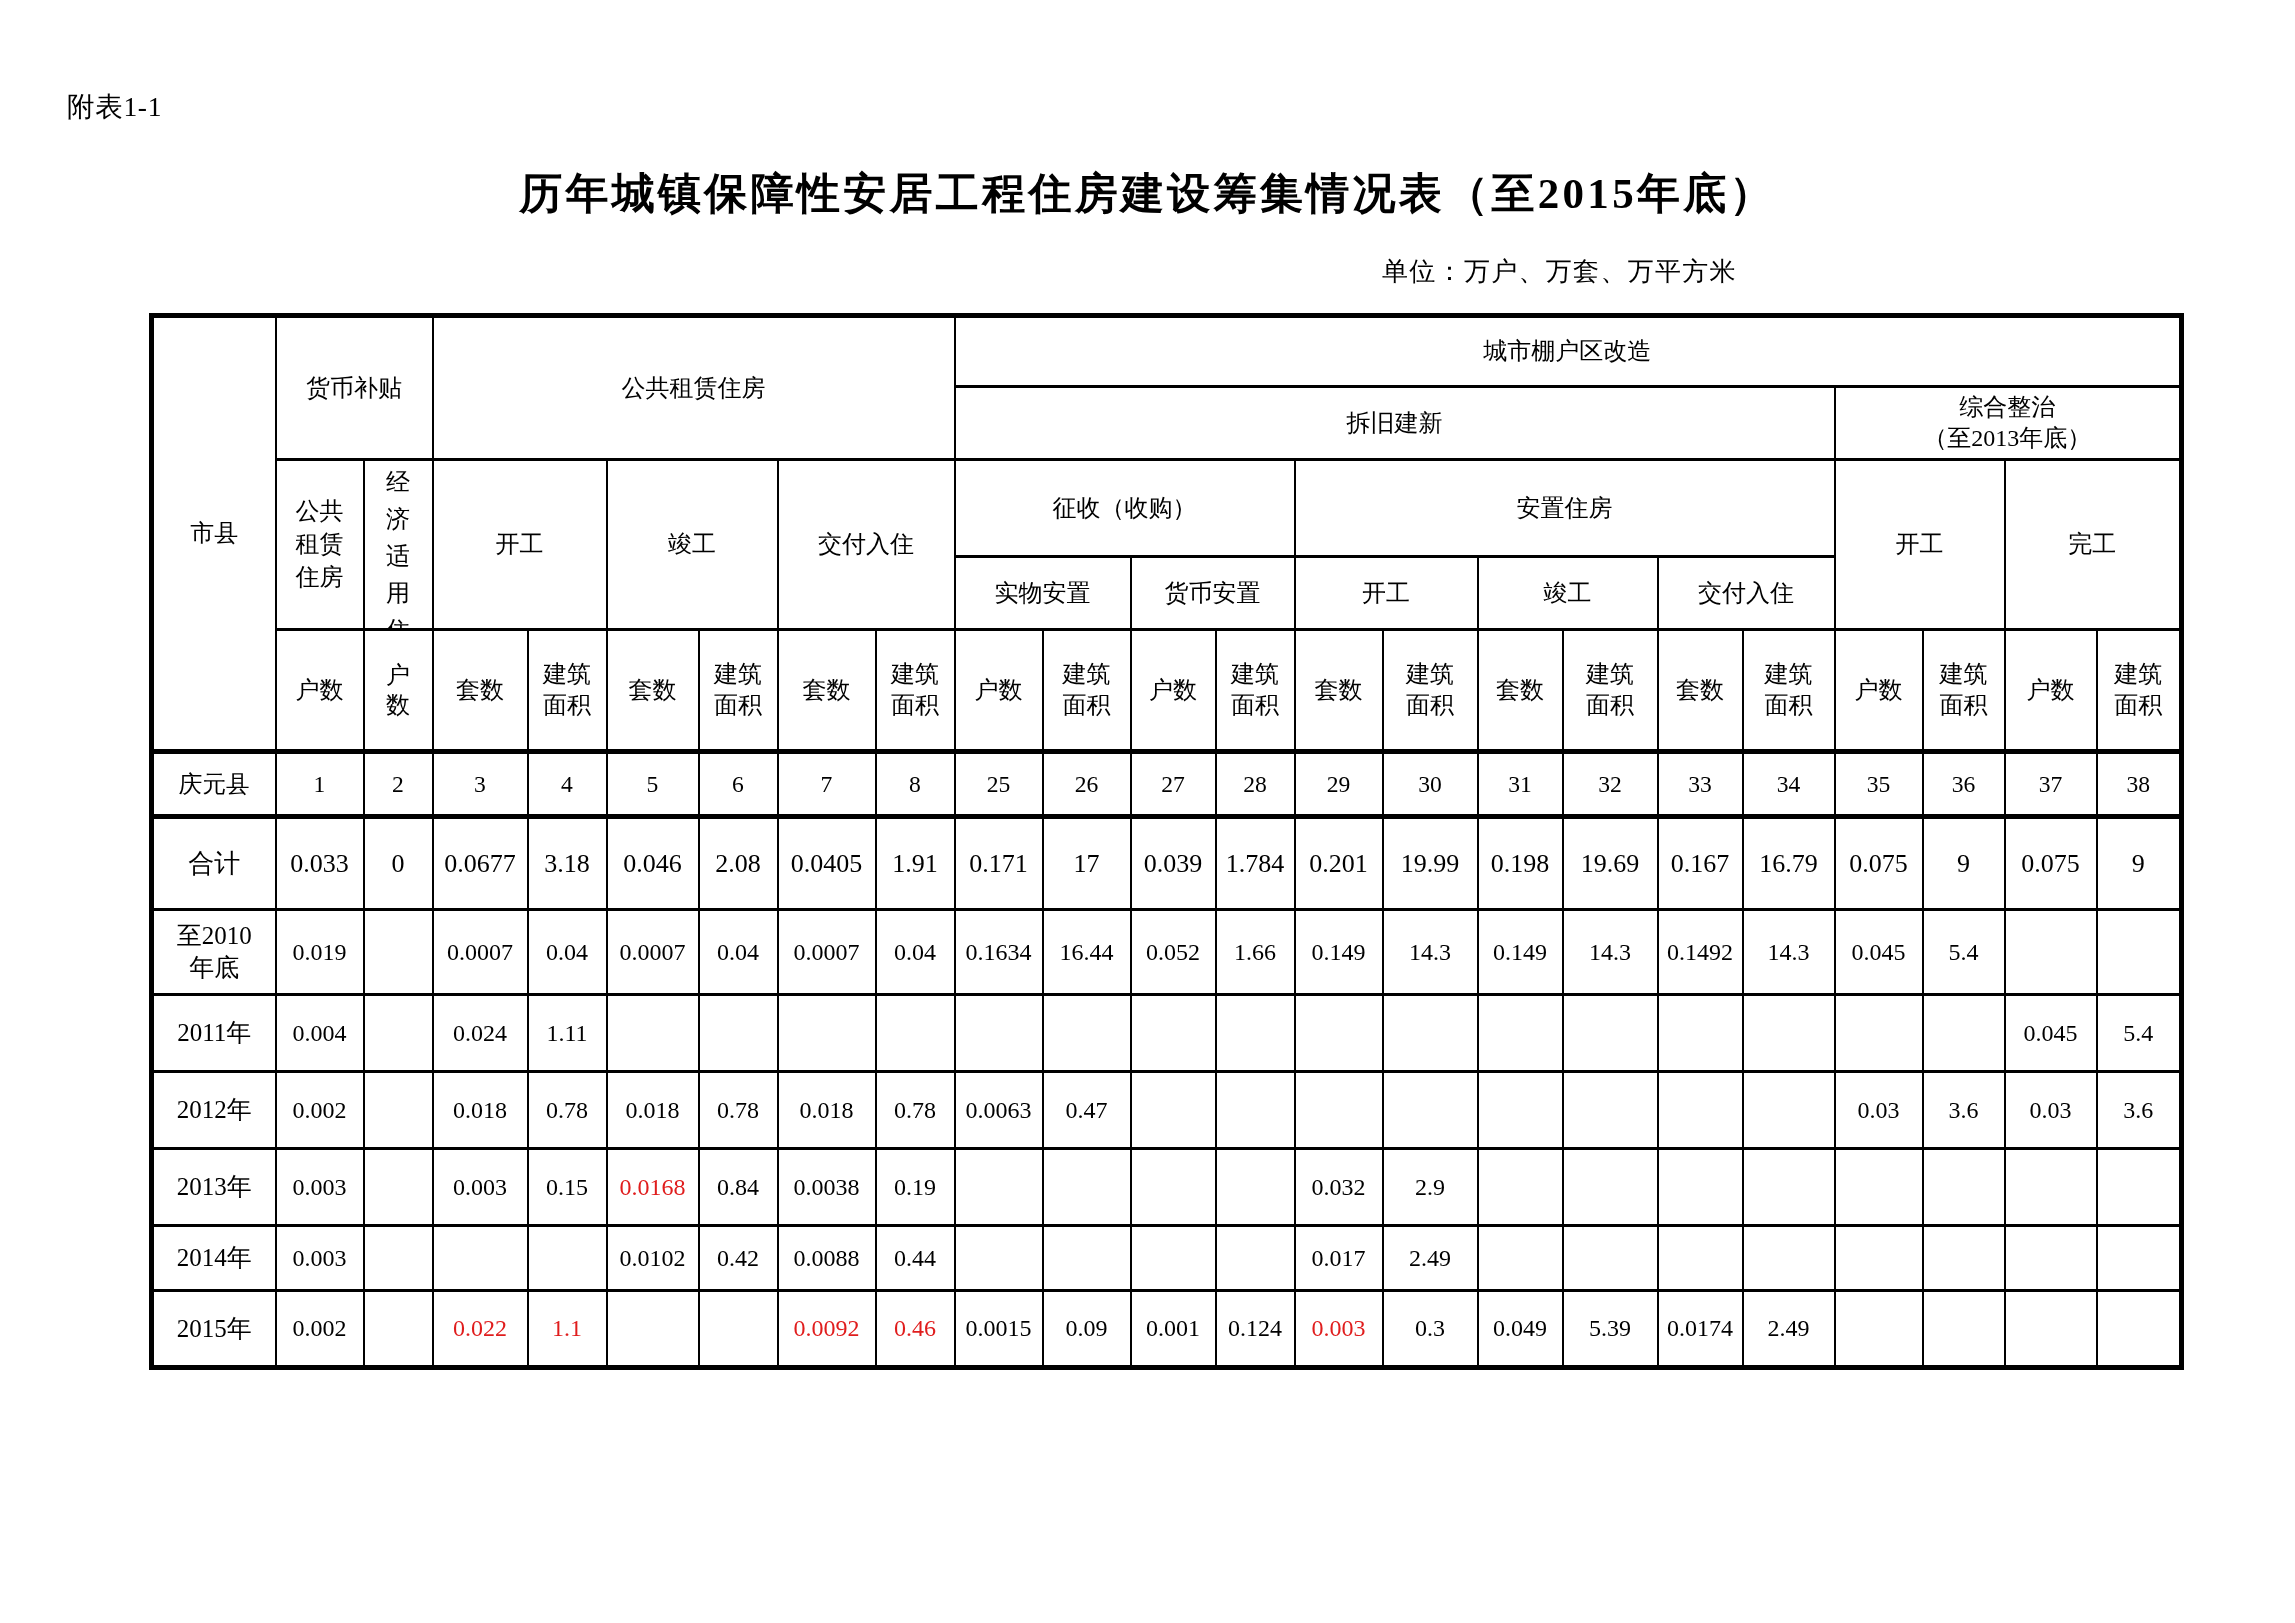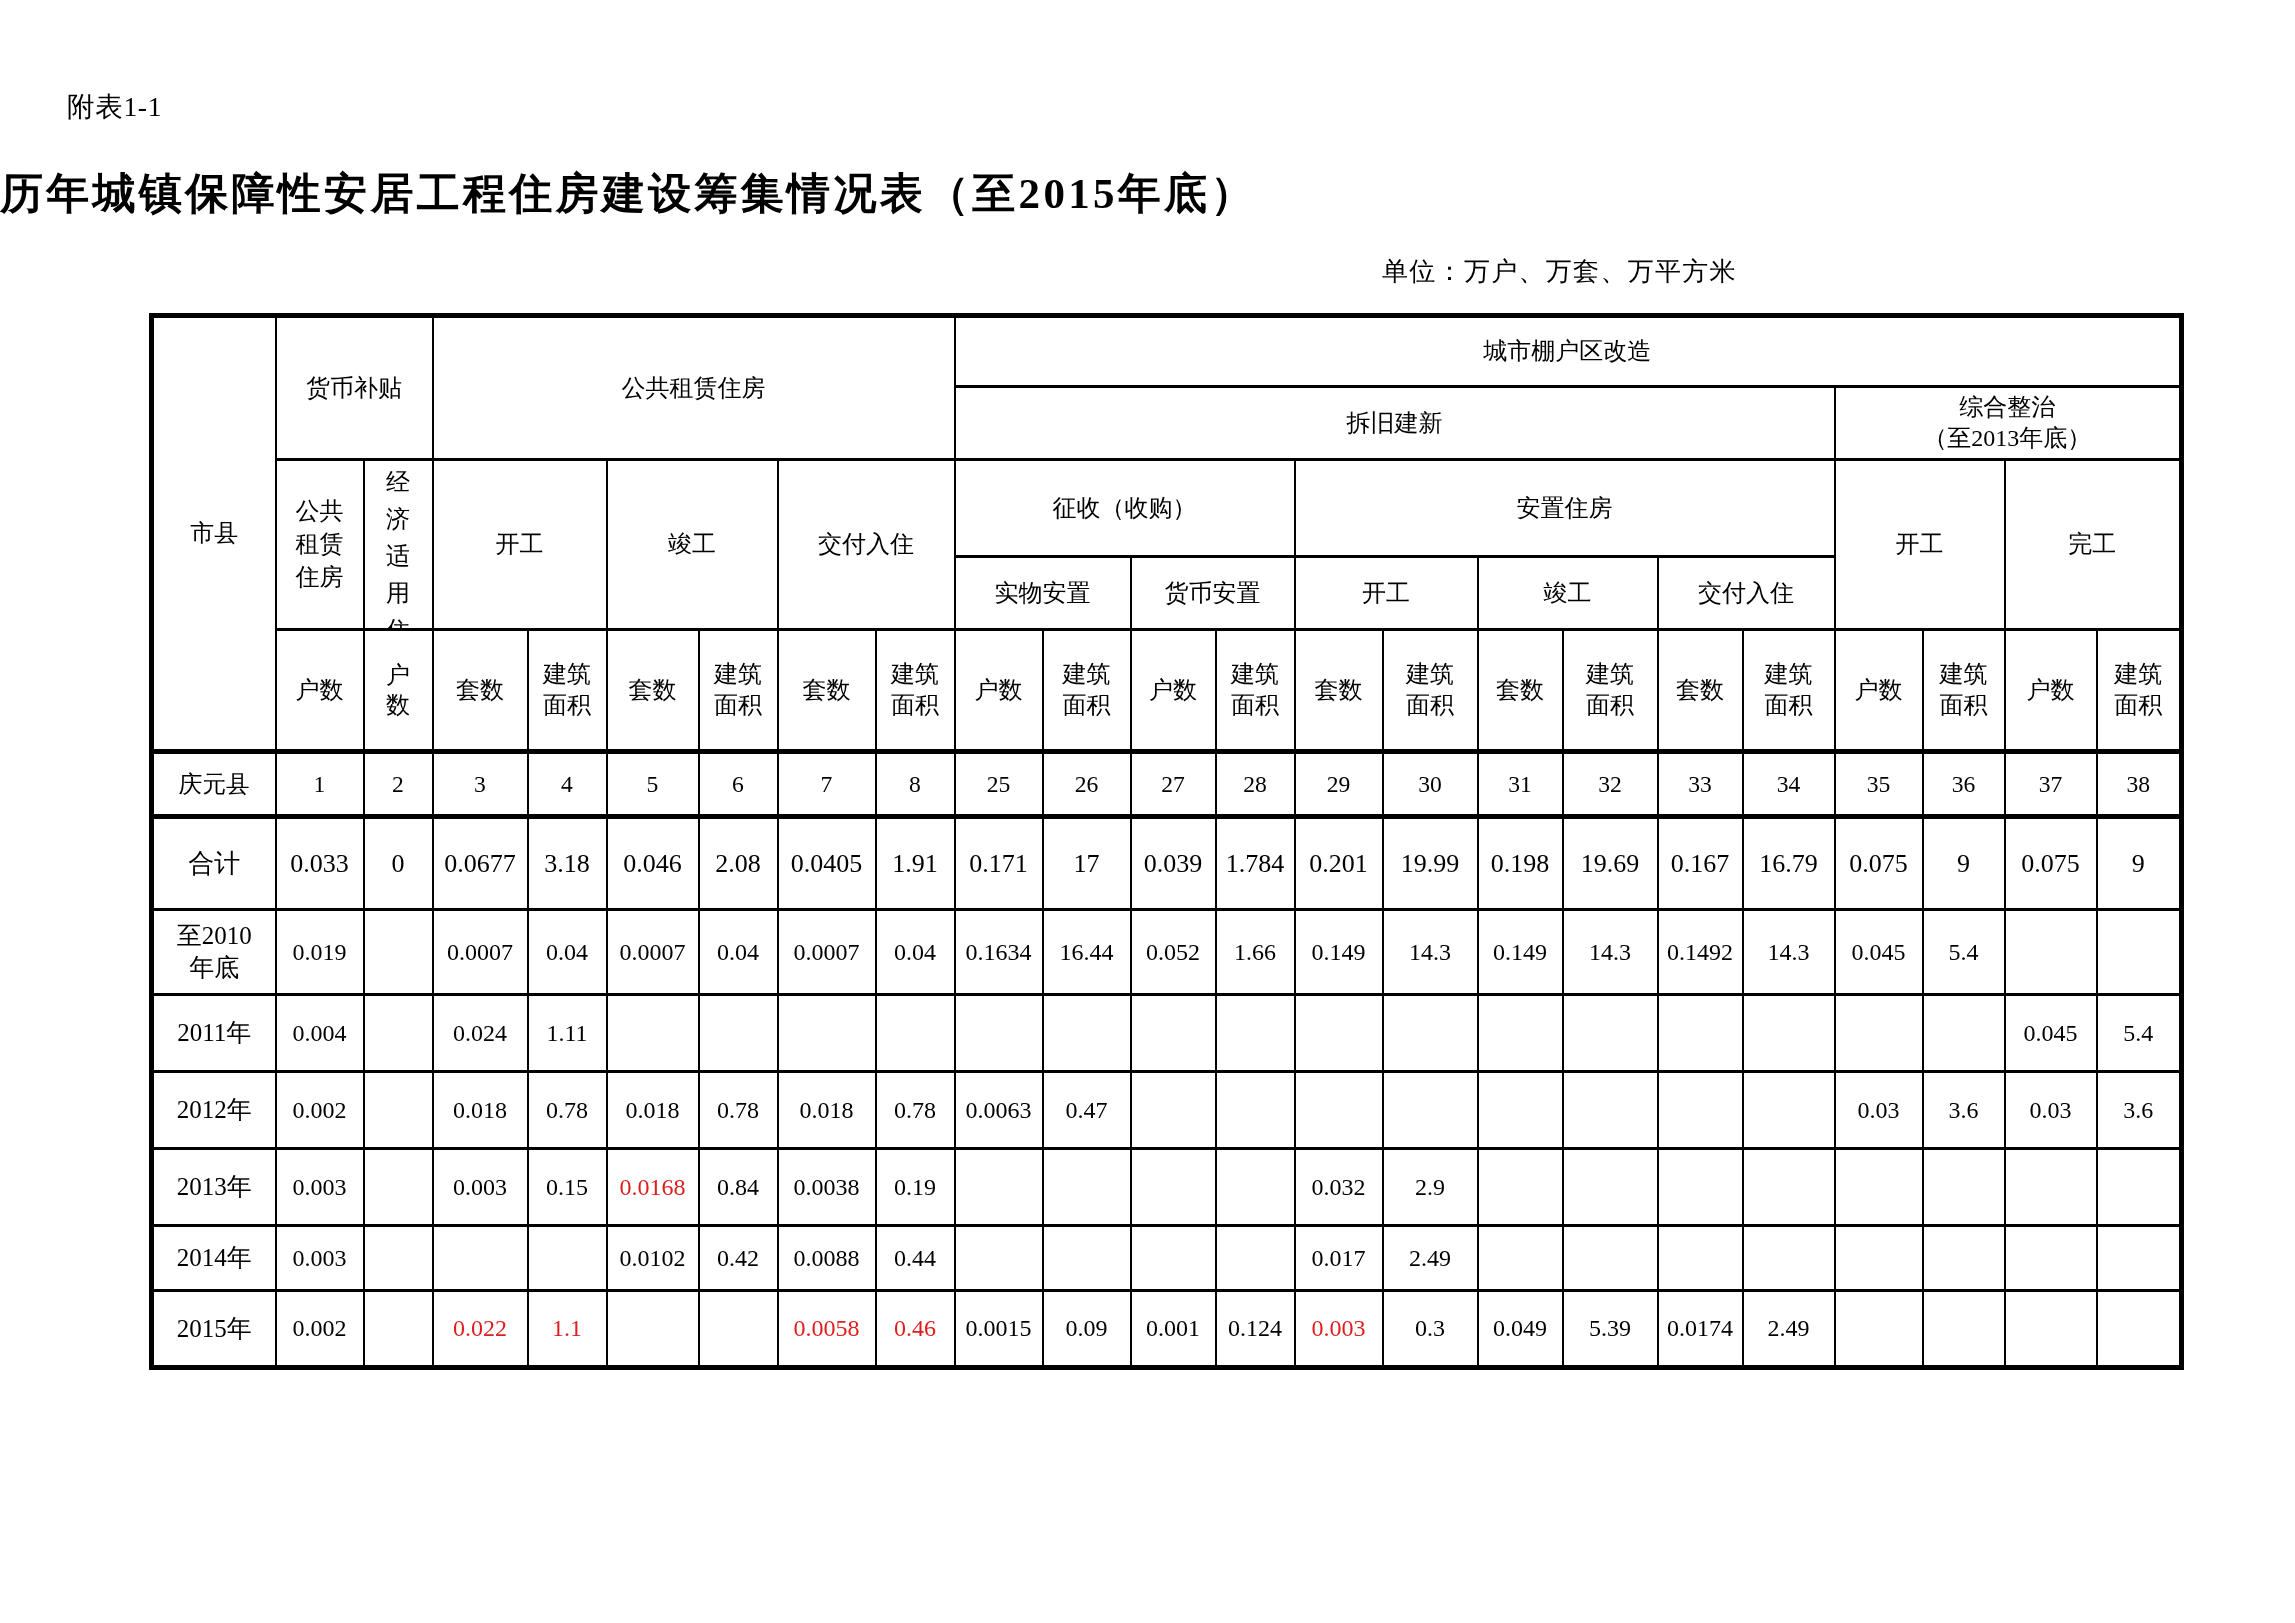--- a/index.html
+++ b/index.html
@@ -3,21 +3,21 @@
 <meta charset="utf-8">
 <style>
   html,body{margin:0;padding:0;}
   body{
     width:2295px;height:1623px;position:relative;overflow:hidden;
     background:#ffffff;color:#000;
     font-family:"Liberation Serif","DejaVu Serif",serif;
   }
   .tag{position:absolute;left:67px;top:43px;font-size:27.5px;letter-spacing:0.7px;margin-top:46px;}
   .title{
-    position:absolute;left:0;top:165px;width:2295px;
+    position:absolute;left:0;top:165px;width:2295px;text-align:center;
     font-size:43px;font-weight:bold;letter-spacing:3.3px;white-space:nowrap;
   }
   .unit{position:absolute;left:1382px;top:254px;font-size:26px;letter-spacing:1.3px;}
 
   table.main{
     position:absolute;left:149px;top:313px;
     border-collapse:collapse;table-layout:fixed;width:2030px;
     border:5.9px solid #000;
   }
   th,td{
@@ -315,21 +315,21 @@
         <td></td>
       </tr>
       <tr class="r-year">
         <td class="rowlabel">2015年</td>
         <td>0.002</td>
         <td></td>
         <td class="red">0.022</td>
         <td class="red">1.1</td>
         <td></td>
         <td></td>
-        <td class="red">0.0058</td>
+        <td class="red">0.0092</td>
         <td class="red">0.46</td>
         <td>0.0015</td>
         <td>0.09</td>
         <td>0.001</td>
         <td>0.124</td>
         <td class="red">0.003</td>
         <td>0.3</td>
         <td>0.049</td>
         <td>5.39</td>
         <td>0.0174</td>

